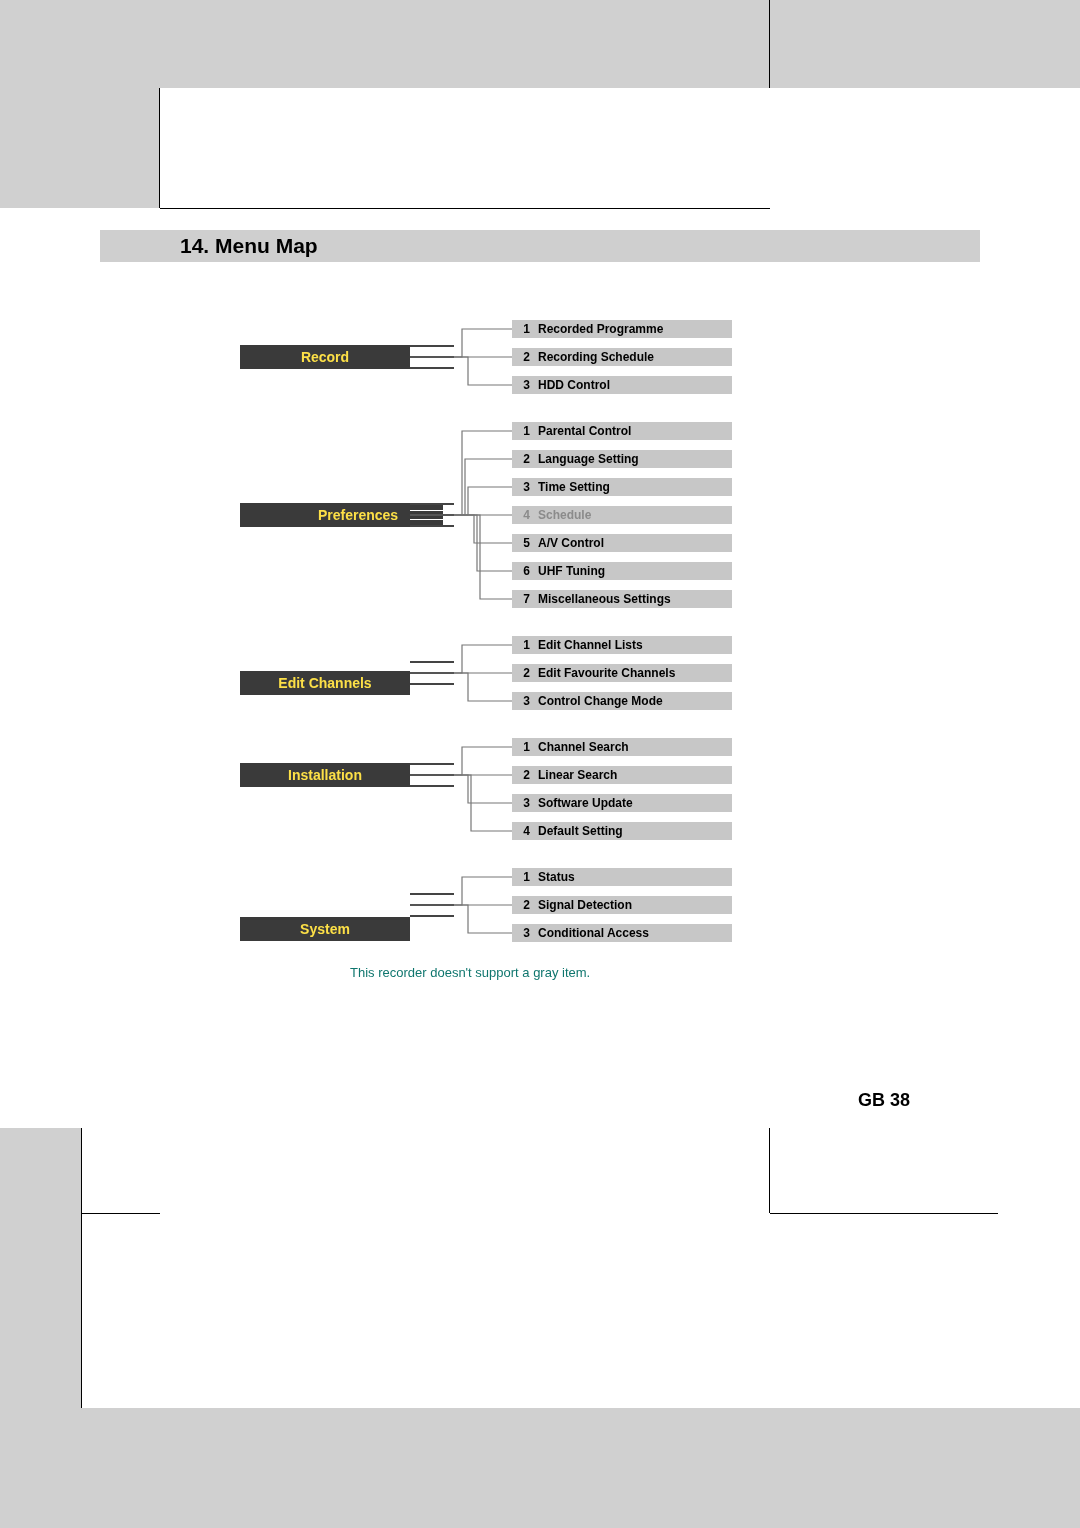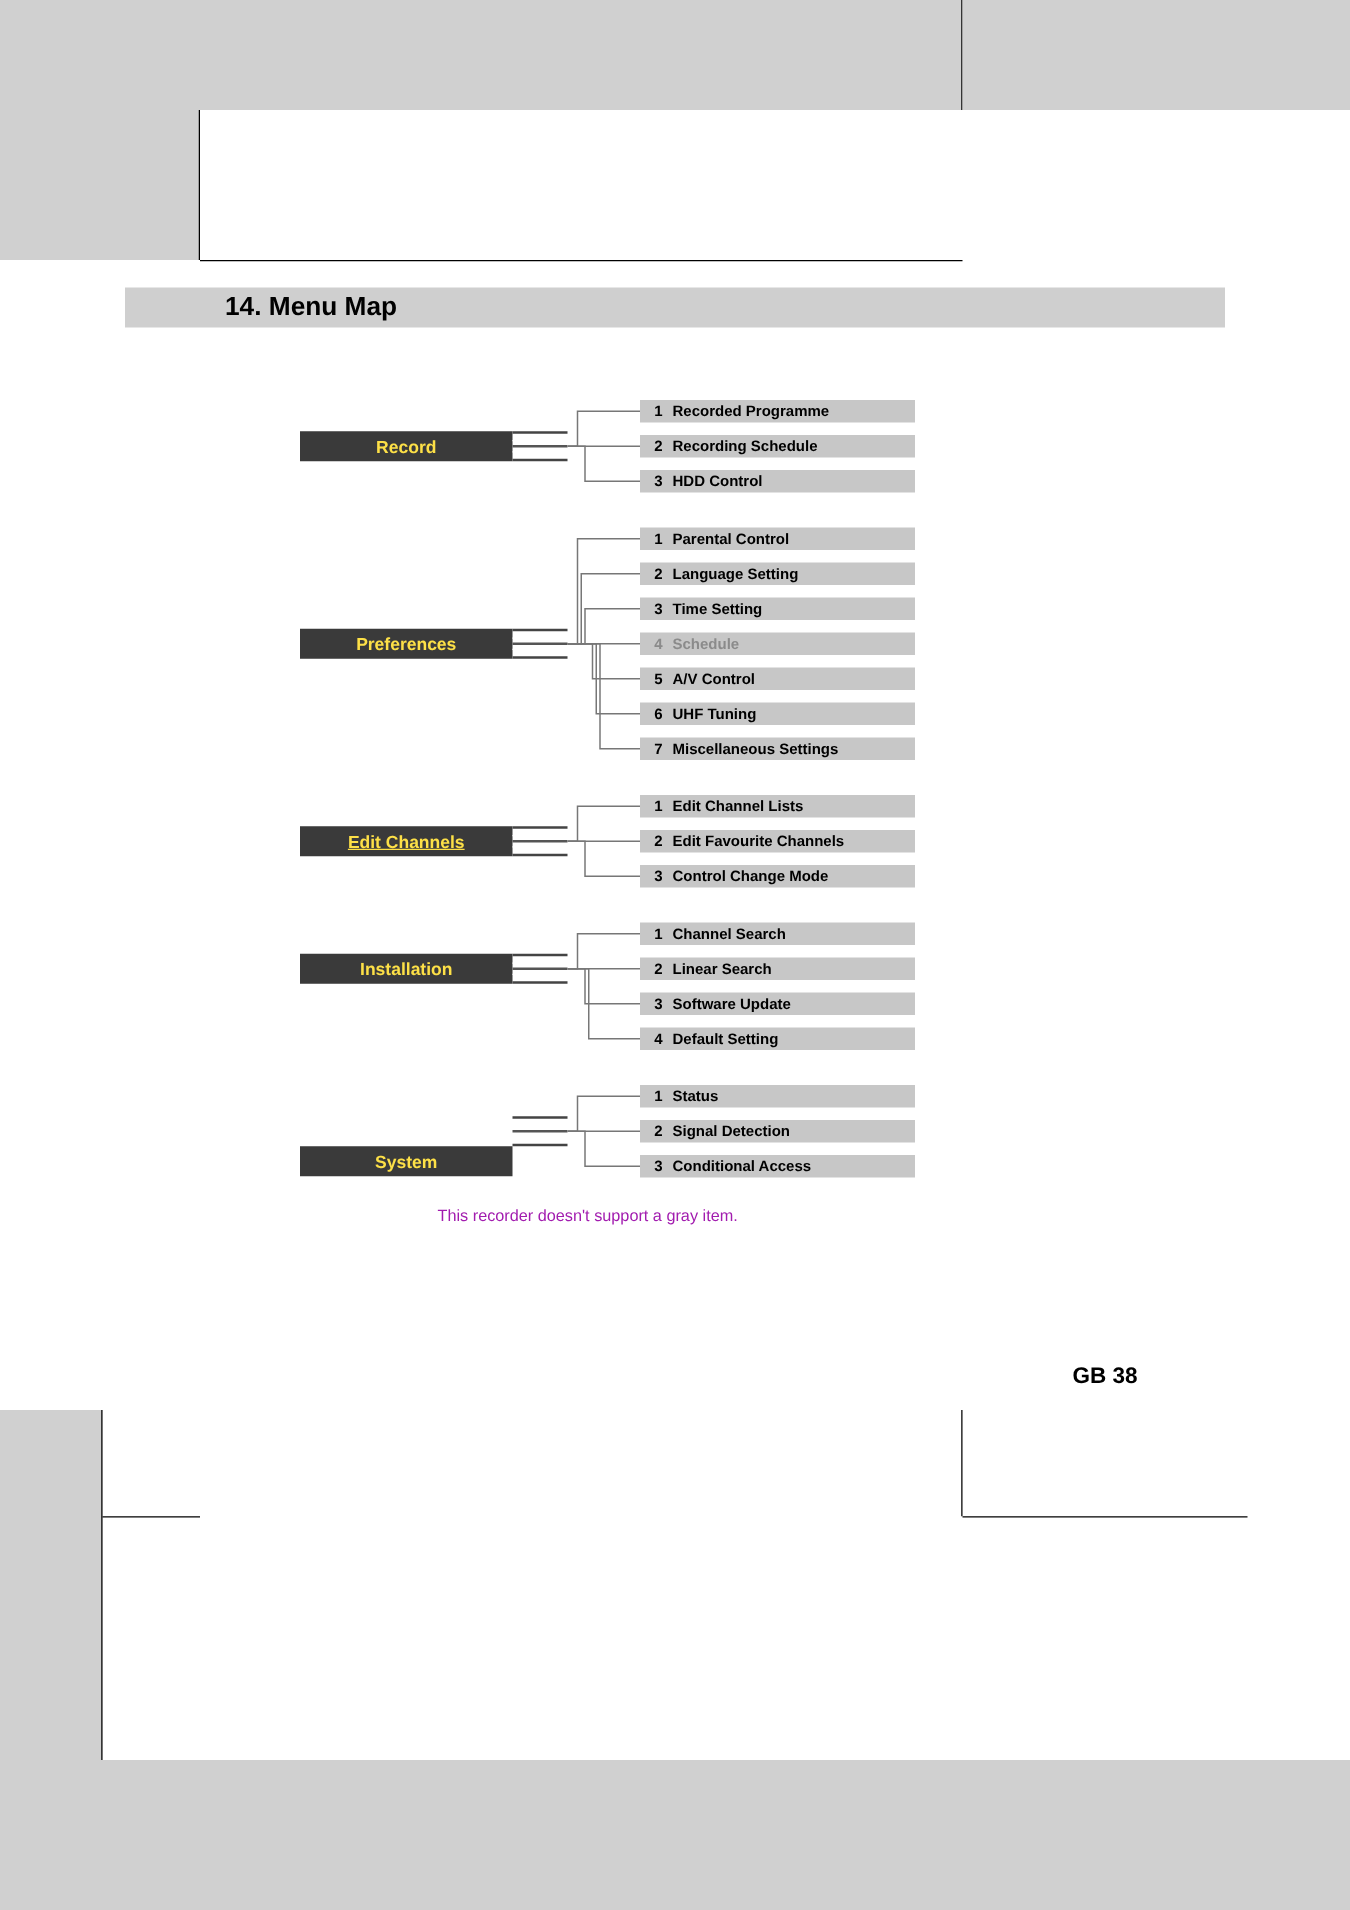--- a/index.html
+++ b/index.html
@@ -140,21 +140,21 @@
   .connectors path, .connectors line {
     stroke: #777;
     stroke-width: 1.2;
     fill: none;
   }
   .footnote {
     position: absolute;
     left: 350px;
     top: 965px;
     font-size: 13px;
-    color: #a21caf;
+    color: #0f766e;
   }
   .page-number {
     position: absolute;
     right: 120px;
     top: 1090px;
     font-size: 18px;
     font-weight: bold;
   }
   
   .bottom-block {
@@ -237,21 +237,21 @@
             <span class="num">2</span>
             <span>Recording Schedule</span>
           </div>
           <div class="sub-item">
             <span class="num">3</span>
             <span>HDD Control</span>
           </div>
         </div>
       </div>
       <div class="menu-block">
-        <div class="menu-main" style="top: 81px;">Preferences</div>
+        <div class="menu-main" style="top: 81px; padding-left: 33px;">Preferences</div>
         <div class="menu-main-stripe" style="top: 81px;"></div>
         <div class="connectors" style="height: 186px;"><svg viewBox="0 0 58 186" preserveAspectRatio="none">
             <path d="M0 93 L8 93 L8 9 L58 9"></path>
             <path d="M0 93 L11 93 L11 37 L58 37"></path>
             <path d="M0 93 L14 93 L14 65 L58 65"></path>
             <path d="M0 93 L17 93 L17 93 L58 93"></path>
             <path d="M0 93 L20 93 L20 121 L58 121"></path>
             <path d="M0 93 L23 93 L23 149 L58 149"></path>
             <path d="M0 93 L26 93 L26 177 L58 177"></path>
           </svg></div>
@@ -280,21 +280,21 @@
             <span class="num">6</span>
             <span>UHF Tuning</span>
           </div>
           <div class="sub-item">
             <span class="num">7</span>
             <span>Miscellaneous Settings</span>
           </div>
         </div>
       </div>
       <div class="menu-block">
-        <div class="menu-main" style="top: 25px; text-decoration: underline;">Edit Channels</div>
+        <div class="menu-main" style="top: 35px;">Edit Channels</div>
         <div class="menu-main-stripe" style="top: 25px;"></div>
         <div class="connectors" style="height: 74px;"><svg viewBox="0 0 58 74" preserveAspectRatio="none">
             <path d="M0 37 L8 37 L8 9 L58 9"></path>
             <path d="M0 37 L11 37 L11 37 L58 37"></path>
             <path d="M0 37 L14 37 L14 65 L58 65"></path>
           </svg></div>
         <div class="sub-list" style="min-height: 74px;">
           <div class="sub-item">
             <span class="num">1</span>
             <span>Edit Channel Lists</span>

